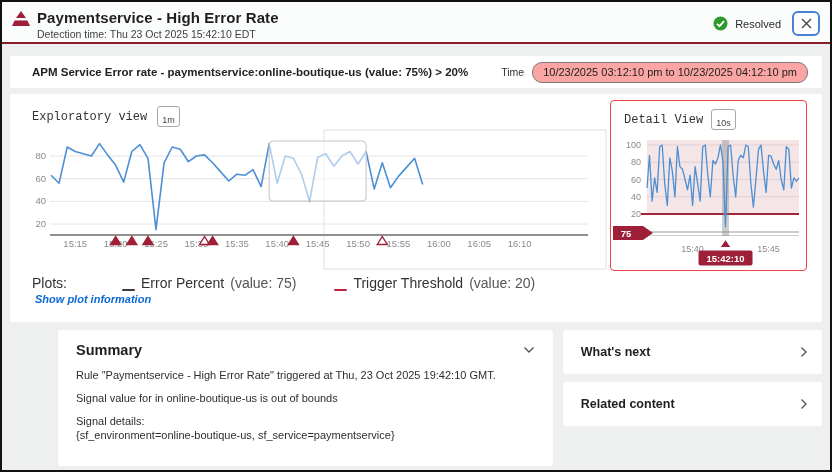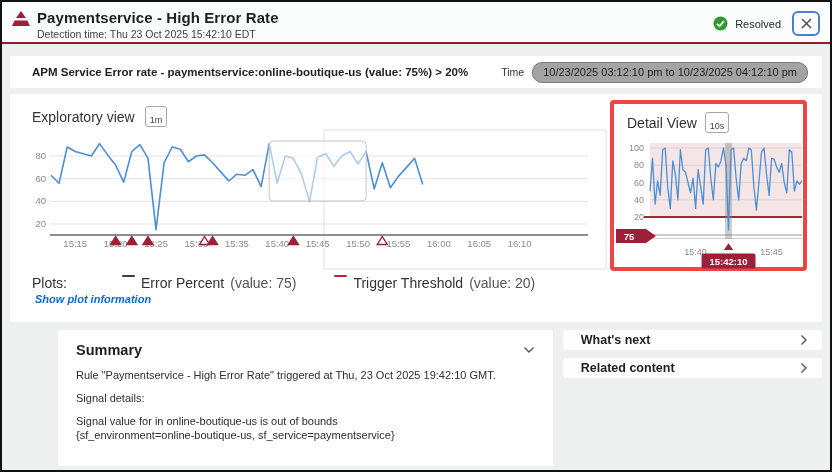--- a/index.html
+++ b/index.html
@@ -15,54 +15,54 @@
   .subtitle { font-size:10.5px; color:#3f3f3f; margin-top:2px; }
   .hdr-right { display:flex; align-items:center; gap:7px; margin-top:2px; }
   .status-label { font-size:11px; color:#2a2a2a; margin-right:4px; }
   .close-btn { width:28px; height:25px; background:#fff; border:2px solid #4a7fd4; border-radius:6px; display:flex; align-items:center; justify-content:center; cursor:pointer; }
 
   
   .condition-bar { margin:12px 8px 0 8px; background:#fff; border-radius:3px; height:32px; display:flex; align-items:center; justify-content:space-between; padding:0 14px 0 22px; }
   .cond-text { font-size:11.5px; font-weight:700; color:#222; }
   .time-group { display:flex; align-items:center; gap:8px; }
   .time-label { font-size:10.5px; color:#333; }
-  .time-input { font-size:11px; color:#1d1d1d; border:1px solid #7a7a7a; border-radius:10px; padding:3px 10px 4px 10px; background:#a3a3a3; white-space:nowrap; }
+  .time-input { font-size:11px; color:#1d1d1d; border:1px solid #7a7a7a; border-radius:10px; padding:3px 10px 4px 10px; background:#fca5a5; white-space:nowrap; }
 
   
   .chart-card { position:relative; margin:6px 8px 0 8px; background:#fff; border-radius:3px; height:228px; }
   .exp-header { position:absolute; left:22px; top:12px; display:flex; align-items:center; gap:10px; z-index:3; }
-  .exp-label { font-size:14px; color:#333; }
+  .exp-label { font-size:12px; color:#333;font-family:Liberation Mono, monospace; }
   .res-badge { font-size:9px; color:#444; border:1px solid #a8a8a8; border-radius:3px; padding:8px 4px 1px 4px; background:#fff; }
   #exp-chart { position:absolute; inset:0; }
 
-  .detail-card { position:absolute; left:600px; top:6px; width:197px; height:171px; background:#fff; border:4px solid #ef4444; border-radius:4px; z-index:4; }
+  .detail-card { position:absolute; left:600px; top:6px; width:197px; height:171px; background:#fff; border:1px solid #ef4444; border-radius:4px; z-index:4; }
   .detail-header { position:absolute; left:13px; top:8px; display:flex; align-items:center; gap:8px; z-index:2; }
   #detail-chart { position:absolute; inset:0; }
 
   .legend-row { position:absolute; left:22px; top:181px; display:flex; align-items:center; font-size:14px; color:#333; z-index:3; }
   .plots-label { width:90px; color:#333; }
-  .legend-item { display:flex; align-items:flex-start; gap:6px; margin-right:38px; }
+  .legend-item { display:flex; align-items:flex-end; gap:6px; margin-right:38px; }
   .legend-dash { width:13px; height:2px; border-radius:1px; }
   .legend-val { color:#555; }
   .plot-link { position:absolute; left:25px; top:199px; font-size:11px; font-weight:600; color:#0b69d1; cursor:pointer; z-index:3;font-style:italic; }
 
   
   .bottom-row { display:flex; gap:10px; margin:8px 8px 0 8px;padding-left:48px; }
   .summary-card { width:528px; height:136px; background:#fff; border-radius:3px; padding:12px 18px; }
   .summary-head { display:flex; justify-content:space-between; align-items:center; }
   .summary-title { font-size:14.5px; font-weight:700; color:#1f1f1f; }
   .sum-line { font-size:11px; color:#2e2e2e; margin-top:11px; }
   .sum-line.tight { margin-top:2px; }
   .incident-row { display:flex; align-items:center; margin-top:10px; font-size:11px; color:#2e2e2e; }
   .incident-label { width:88px; }
   .incident-val { margin-right:10px; }
   .blue-link { color:#0b69d1; font-weight:600; cursor:pointer; display:inline-flex; align-items:center; gap:4px; }
 
   .right-col { display:flex; flex-direction:column; gap:8px; width:278px; }
-  .panel { background:#fff; border-radius:3px; height:20px; display:flex; align-items:center; justify-content:space-between; padding:0 14px 0 18px; cursor:pointer; }
+  .panel { background:#fff; border-radius:3px; height:44px; display:flex; align-items:center; justify-content:space-between; padding:0 14px 0 18px; cursor:pointer; }
   .panel-title { font-size:12.5px; font-weight:700; color:#1f1f1f; }
 </style>
 </head>
 <body>
 
 <div class="modal">
 
   <header>
     <div class="hdr-left">
       <svg width="18" height="16" viewBox="0 0 18 16">
@@ -185,22 +185,22 @@
 
   <div class="bottom-row">
     <section class="summary-card">
       <div class="summary-head">
         <span class="summary-title">Summary</span>
         <svg width="12" height="8" viewBox="0 0 12 8">
           <polyline points="1.5,1.5 6,6 10.5,1.5" fill="none" stroke="#555" stroke-width="1.4"></polyline>
         </svg>
       </div>
       <div class="sum-line">Rule "Paymentservice - High Error Rate" triggered at Thu, 23 Oct 2025 19:42:10 GMT.</div>
+      <div class="sum-line">Signal value for  in online-boutique-us is out of bounds</div>
       <div class="sum-line">Signal details:</div>
-      <div class="sum-line">Signal value for  in online-boutique-us is out of bounds</div>
       <div class="sum-line tight">{sf_environment=online-boutique-us, sf_service=paymentservice}</div>
     </section>
 
     <div class="right-col">
       <div class="panel">
         <span class="panel-title">What's next</span>
         <svg width="8" height="12" viewBox="0 0 8 12">
           <polyline points="1.5,1.5 6,6 1.5,10.5" fill="none" stroke="#555" stroke-width="1.4"></polyline>
         </svg>
       </div>

